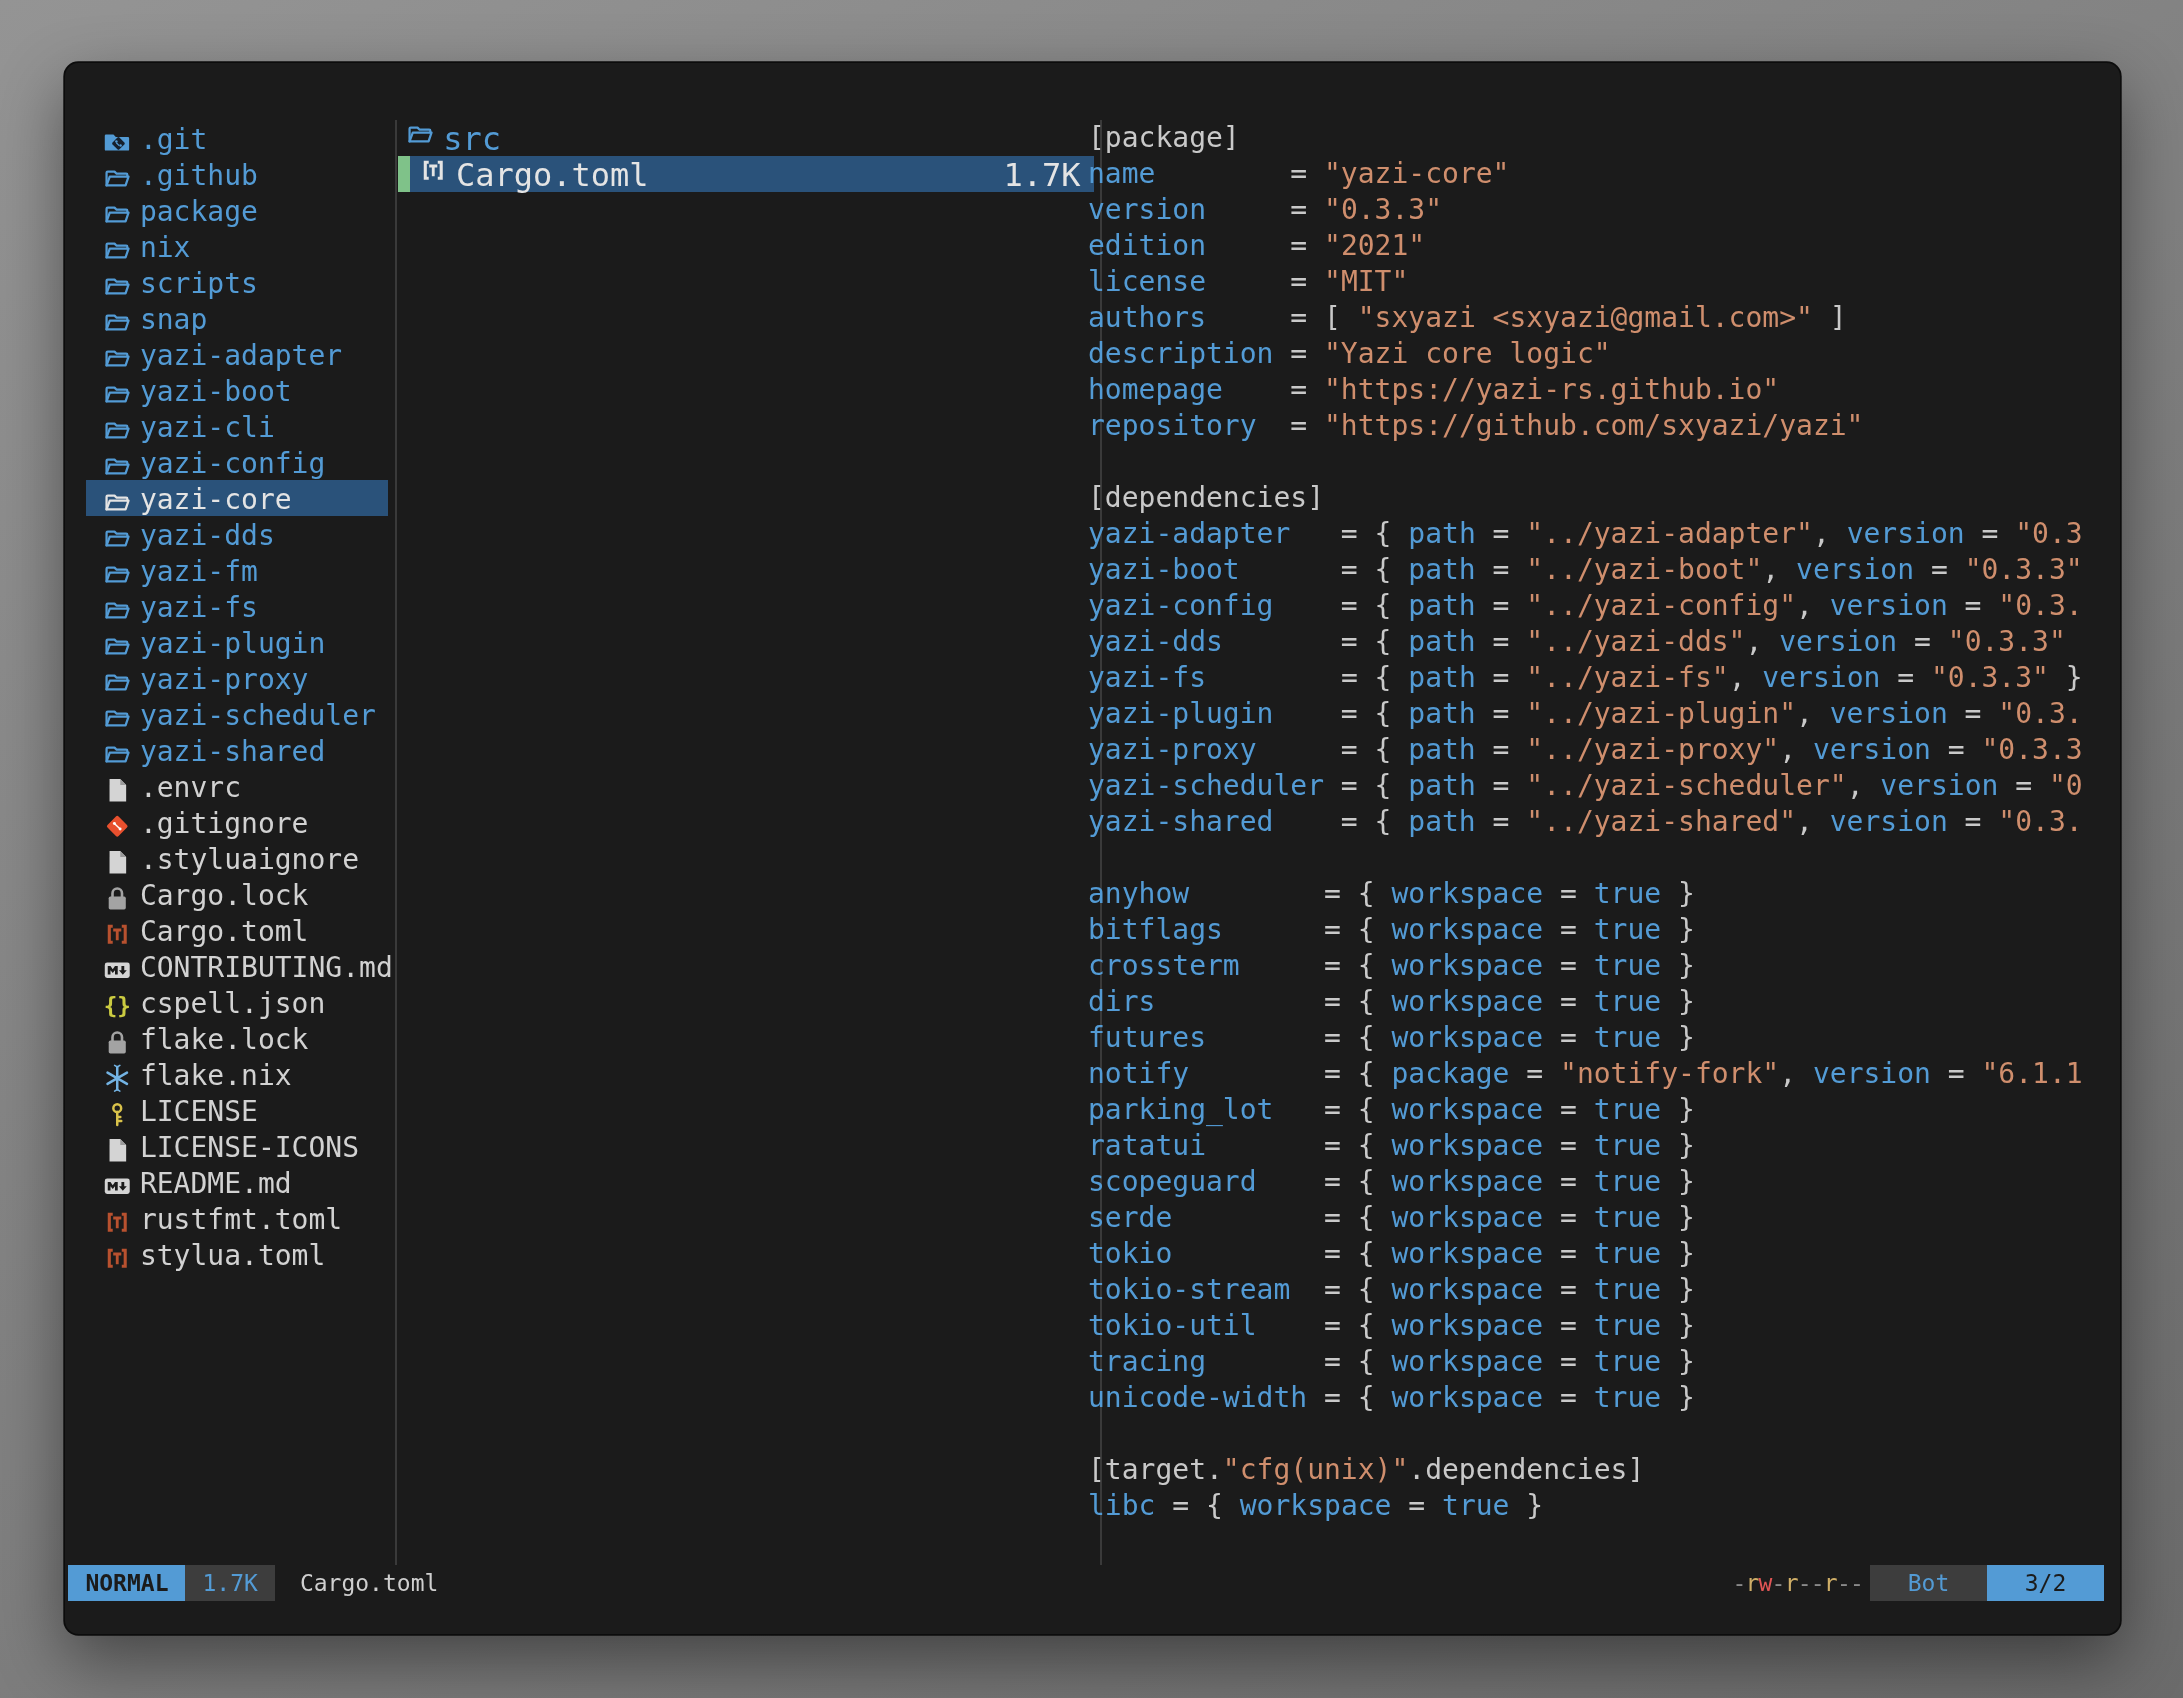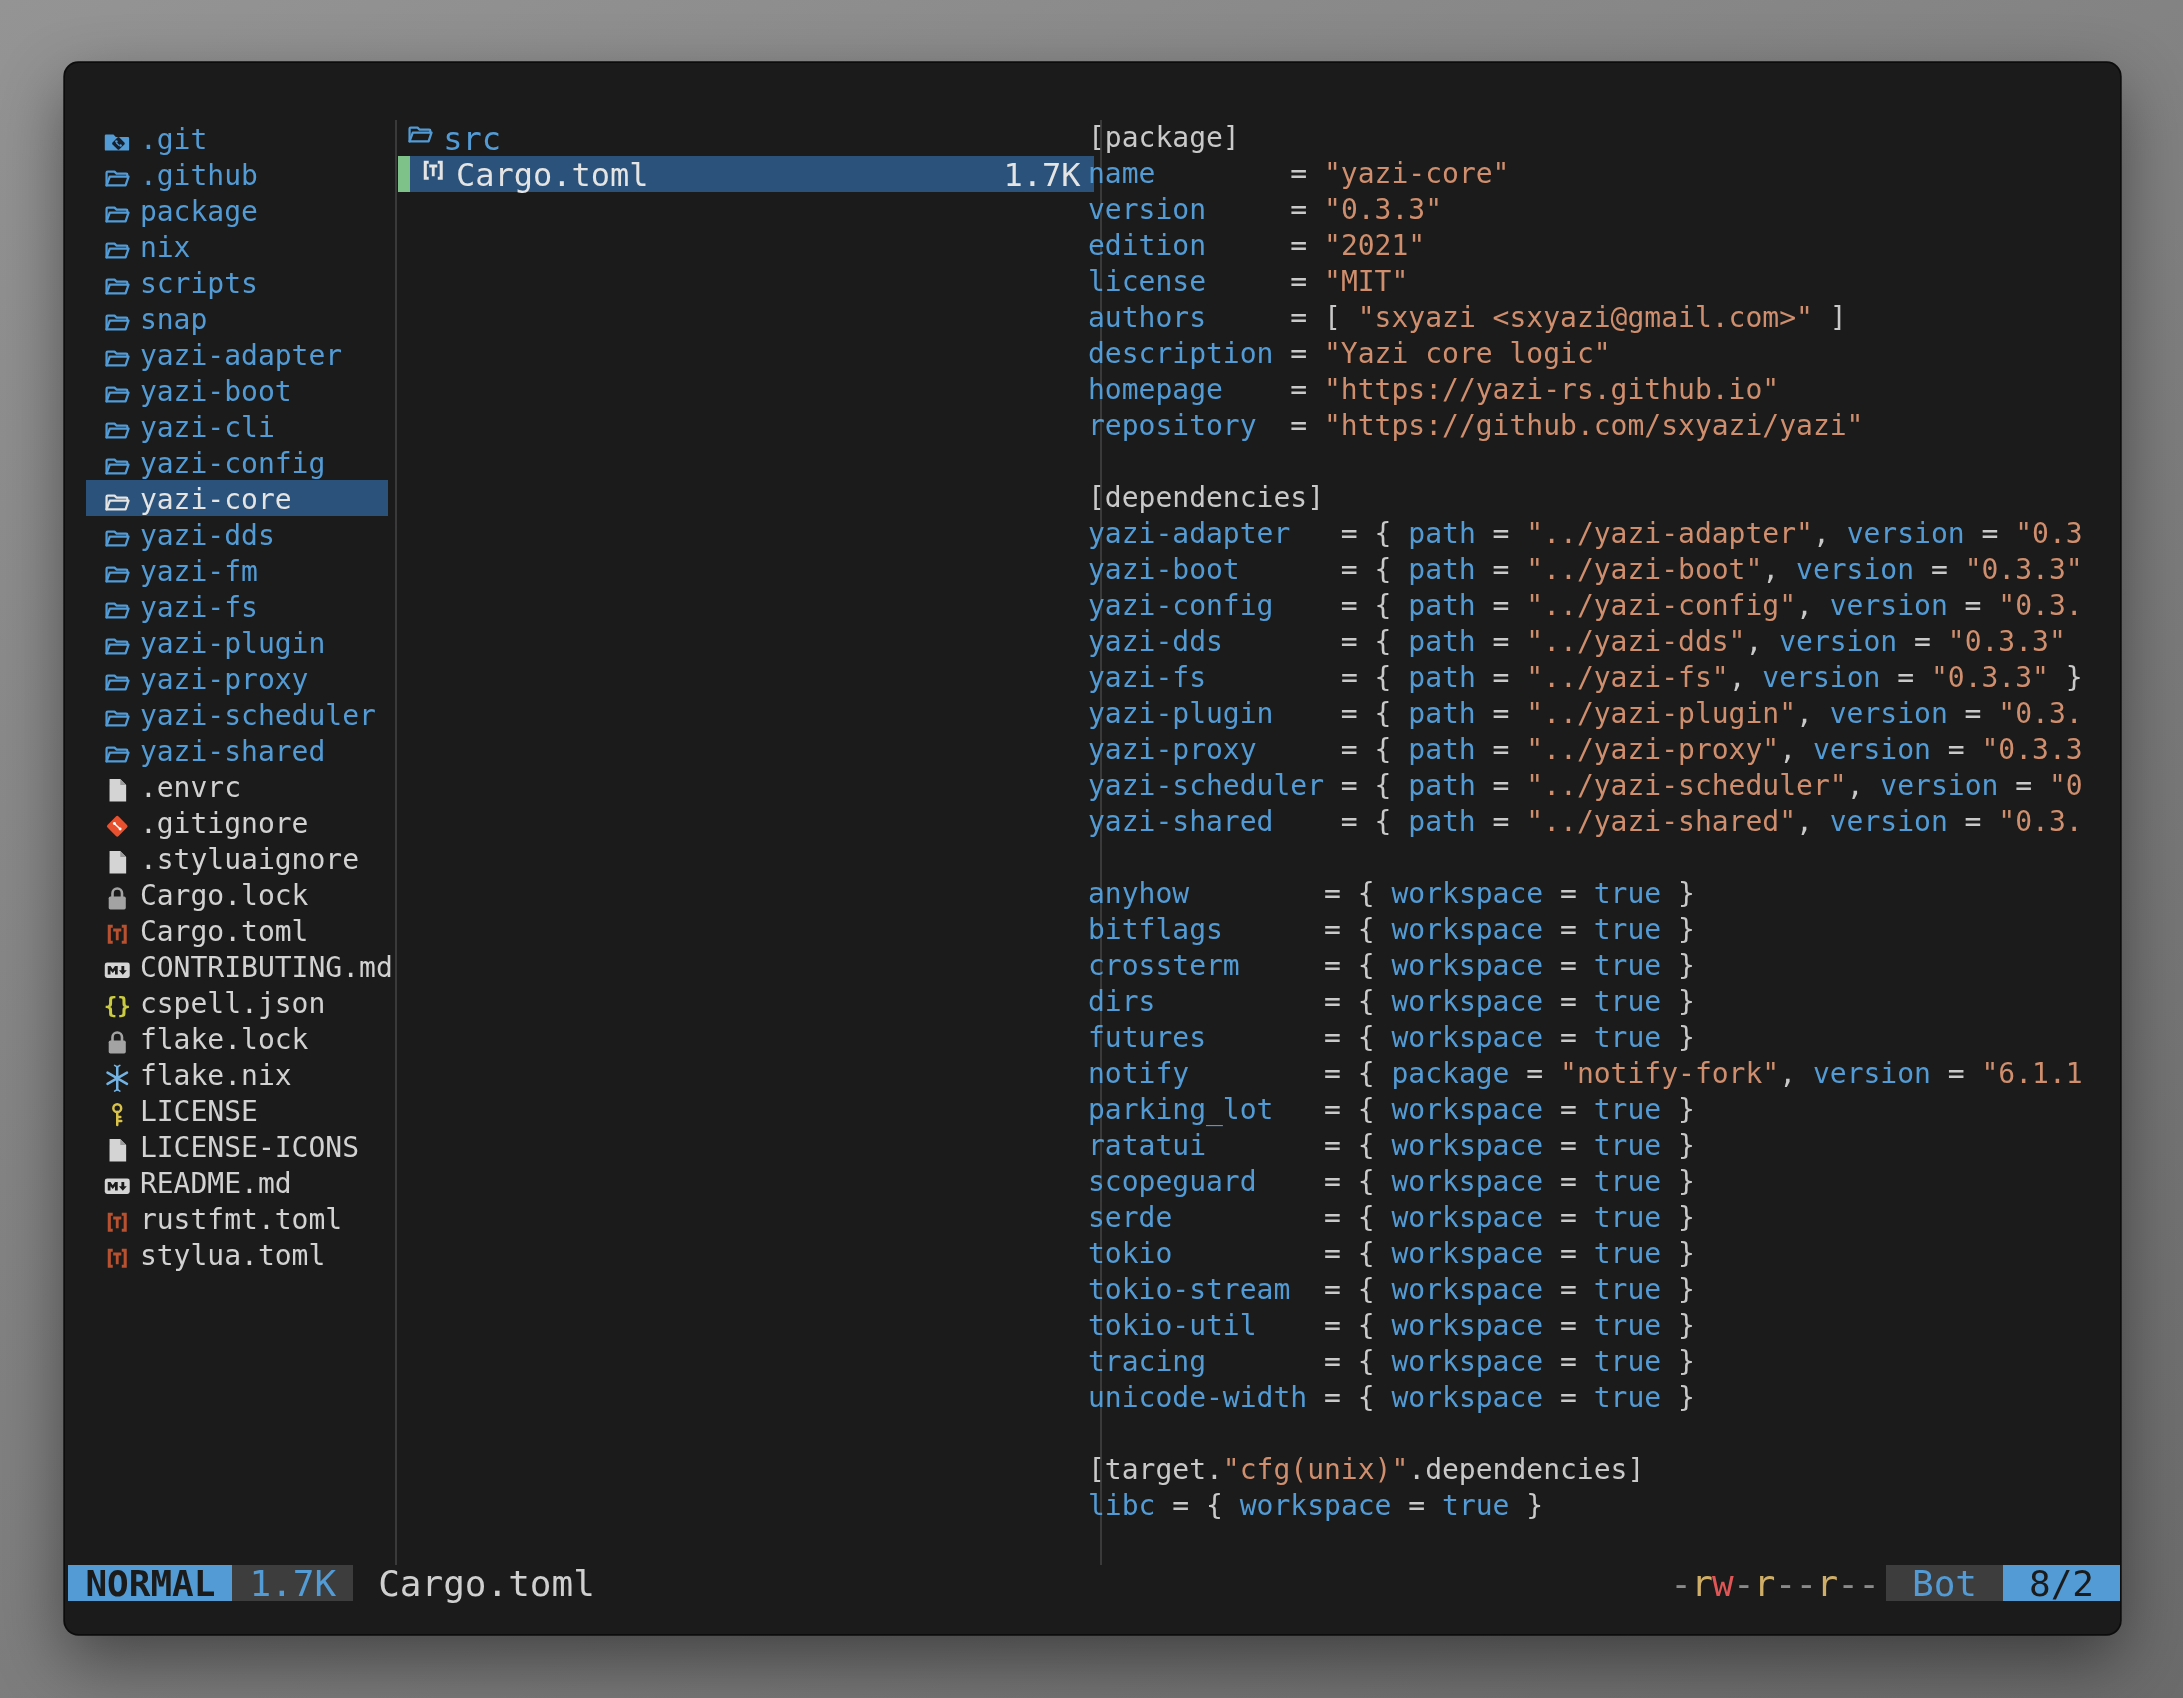--- a/index.html
+++ b/index.html
@@ -43,22 +43,22 @@
   .crow.kind-folder .lbl{color:var(--blue)}
   .crow.selected{background:var(--selected-bg);padding-left:21px}
   .crow.selected .lbl{color:var(--selected-fg)}
   .crow.selected .hover-bar{position:absolute;left:0;top:0;bottom:0;width:11.7px;background:var(--green-bar)}
   .crow .size{margin-left:auto;color:var(--selected-fg)}
 
   .pline{height:36px;line-height:36px;font-size:28px;white-space:pre;overflow:hidden}
   .seg-sec{color:var(--punct)} .seg-key{color:var(--blue)} .seg-str{color:var(--string-salmon)}
   .seg-pun{color:var(--punct)} .seg-com{color:var(--comment-green)}
 
-  #status-bar{position:absolute;left:0;right:0;top:1502px;height:36px;
-              display:flex;align-items:center;font-size:36px}
+  #status-bar{position:absolute;left:0;right:16px;top:1502px;height:36px;
+              display:flex;align-items:center;font-size:23px}
   .badge{height:36px;display:flex;align-items:center;justify-content:center;flex:none}
   #mode-badge{background:var(--blue);color:var(--badge-text-dark);font-weight:bold;
               margin-left:3.4px;padding:0 17px}
   #size-badge{background:var(--badge-gray);color:var(--blue);padding:0 17px}
   #status-filename{color:#cfcfcf;margin-left:25px}
   #status-right{margin-left:auto;display:flex;align-items:center}
   #perm-string{letter-spacing:-0.8px;margin-right:7px}
   .perm-dim{color:var(--perm-dim)} .perm-read{color:var(--perm-read)} .perm-write{color:var(--perm-write)}
   #position-badge{background:var(--badge-gray);color:var(--blue);width:117px}
   #counter-badge{background:var(--blue);color:var(--badge-text-dark);width:117px}
@@ -437,17 +437,17 @@
       <div class="pline"><span class="seg-key">libc</span><span class="seg-pun"> = { </span><span class="seg-key">workspace</span><span class="seg-pun"> = </span><span class="seg-key">true</span><span class="seg-pun"> }</span></div>
     </div>
 
   <div id="status-bar">
     <div class="badge" id="mode-badge">NORMAL</div>
     <div class="badge" id="size-badge">1.7K</div>
     <div id="status-filename">Cargo.toml</div>
     <div id="status-right">
       <div id="perm-string"><span class="perm-dim">-</span><span class="perm-read">r</span><span class="perm-write">w</span><span class="perm-dim">-</span><span class="perm-read">r</span><span class="perm-dim">-</span><span class="perm-dim">-</span><span class="perm-read">r</span><span class="perm-dim">-</span><span class="perm-dim">-</span></div>
       <div class="badge" id="position-badge">Bot</div>
-      <div class="badge" id="counter-badge">8/2</div>
+      <div class="badge" id="counter-badge">3/2</div>
     </div>
   </div>
 </div>
 
 
 </body></html>

